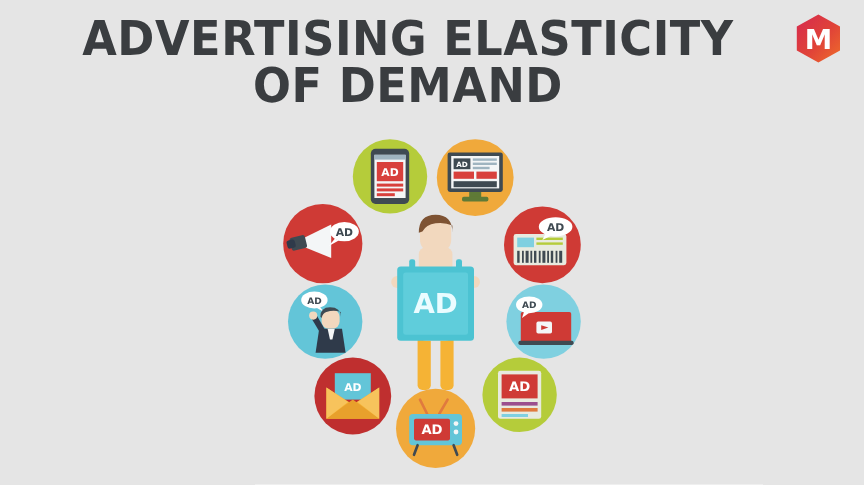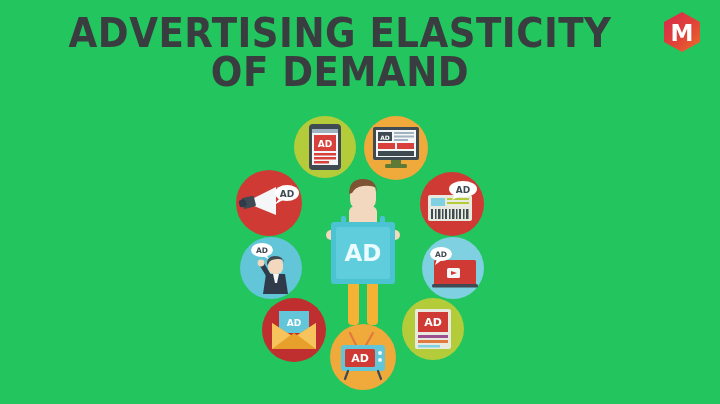--- a/index.html
+++ b/index.html
@@ -7,21 +7,21 @@
     padding: 0;
     background: #ffffff;
   }
   body {
     font-family: "DejaVu Sans", sans-serif;
   }
   #stage {
     position: relative;
     width: 720px;
     height: 404px;
-    background: #22c55e;
+    background: #e5e5e5;
     overflow: hidden;
   }
 
   
   #title-block {
     position: absolute;
     left: 40px;
     top: 14px;
     width: 600px;
     text-align: center;

